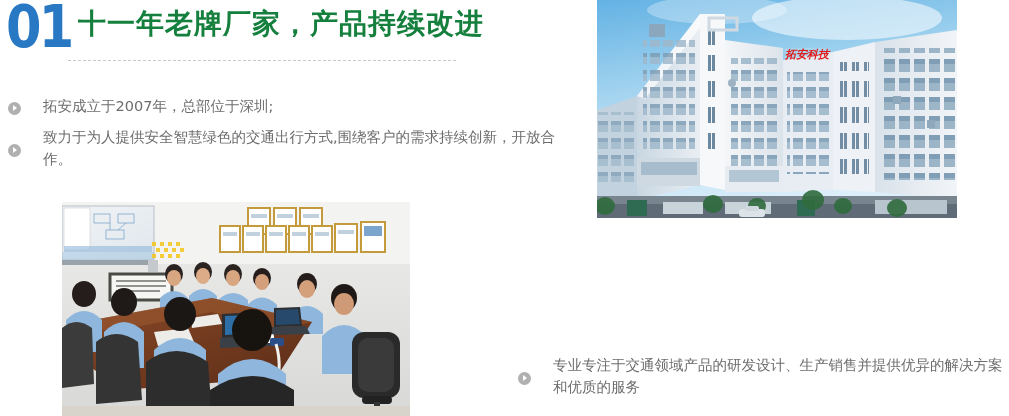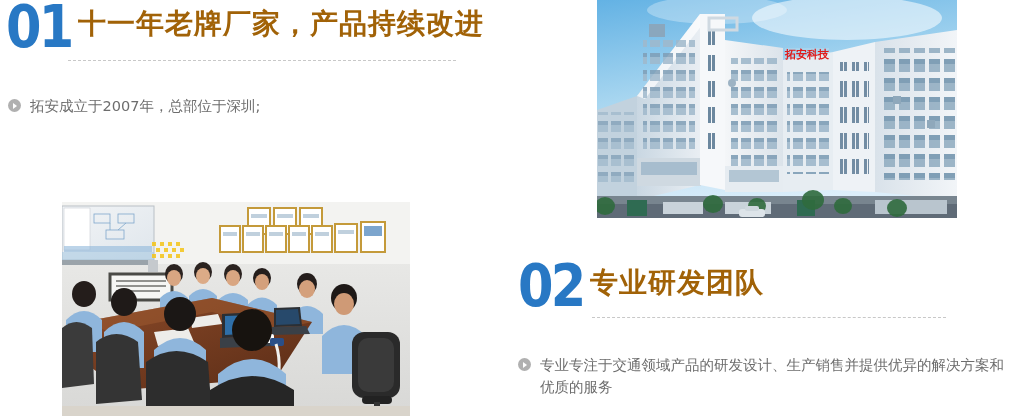--- a/index.html
+++ b/index.html
@@ -35,38 +35,39 @@
     color: #2878c4;
     transform: scaleX(0.88);
     transform-origin: left top;
     white-space: nowrap;
   }
   .heading-text {
     font-family: "DejaVu Sans", "Liberation Sans", sans-serif;
     font-weight: bold;
     font-size: 28px;
     line-height: 34px;
-    color: #a16207;
+    color: #15803d;
     letter-spacing: 1px;
     white-space: nowrap;
   }
   .dash-rule {
     position: absolute;
     height: 0;
     border-top: 1px dashed #c8c8c8;
   }
 
   
   .bullets {
     position: absolute;
   }
   .bullet-item {
     display: flex;
-    align-items: flex-start;
+    align-items: center;
     margin-bottom: 9px;
+    gap: 13px;
   }
   .bullet-icon {
     flex: 0 0 auto;
     width: 13px;
     height: 13px;
     margin-top: 4px;
     margin-right: 9px;
     border-radius: 50%;
     background: #b0b0b0;
     position: relative;
@@ -87,20 +88,21 @@
     line-height: 22px;
     color: #6d6d6d;
     font-family: "DejaVu Sans", "Liberation Sans", sans-serif;
   }
 
   
   .photo {
     position: absolute;
     overflow: hidden;
     background: #a3a3a3;
+    font-style: italic;
   }
   .photo svg { display: block; }
 
   #photo-building { left: 597px; top: 0px; width: 360px; height: 218px; }
   #photo-office   { left: 62px;  top: 202px; width: 348px; height: 214px; }
 </style>
 </head>
 <body>
 
 <div class="page">
@@ -111,29 +113,26 @@
       <div class="heading-text" style="margin-left:6px; margin-top:7px;">十一年老牌厂家，产品持续改进</div>
     </div>
     <div class="dash-rule" style="left:62px; top:60px; width:388px;"></div>
   </div>
 
   <div class="bullets" id="bullets-01" style="left:8px; top:95px; width:560px;">
     <div class="bullet-item">
       <span class="bullet-icon"></span>
       <span class="bullet-text">拓安成立于2007年，总部位于深圳;</span>
     </div>
+    <div class="bullet-item">
+      <span class="bullet-icon"></span>
+      <span class="bullet-text">致力于为人提供安全智慧绿色的交通出行方式,围绕客户的需求持续创新，开放合作。</span>
+    </div>
   </div>
 
-  <div class="section" id="section-02" style="left:518px; top:259px;">
-    <div class="heading-row">
-      <div class="big-num" style="width:66px;">02</div>
-      <div class="heading-text" style="margin-left:6px; margin-top:7px;">专业研发团队</div>
-    </div>
-    <div class="dash-rule" style="left:74px; top:58px; width:354px;"></div>
-  </div>
 
   <div class="bullets" id="bullets-02" style="left:518px; top:354px; width:491px;">
     <div class="bullet-item">
       <span class="bullet-icon"></span>
       <span class="bullet-text">专业专注于交通领域产品的研发设计、生产销售并提供优异的解决方案和优质的服务</span>
     </div>
   </div>
 
   <div class="photo" id="photo-building">
     <svg width="360" height="218" viewBox="0 0 360 218" preserveAspectRatio="none">

